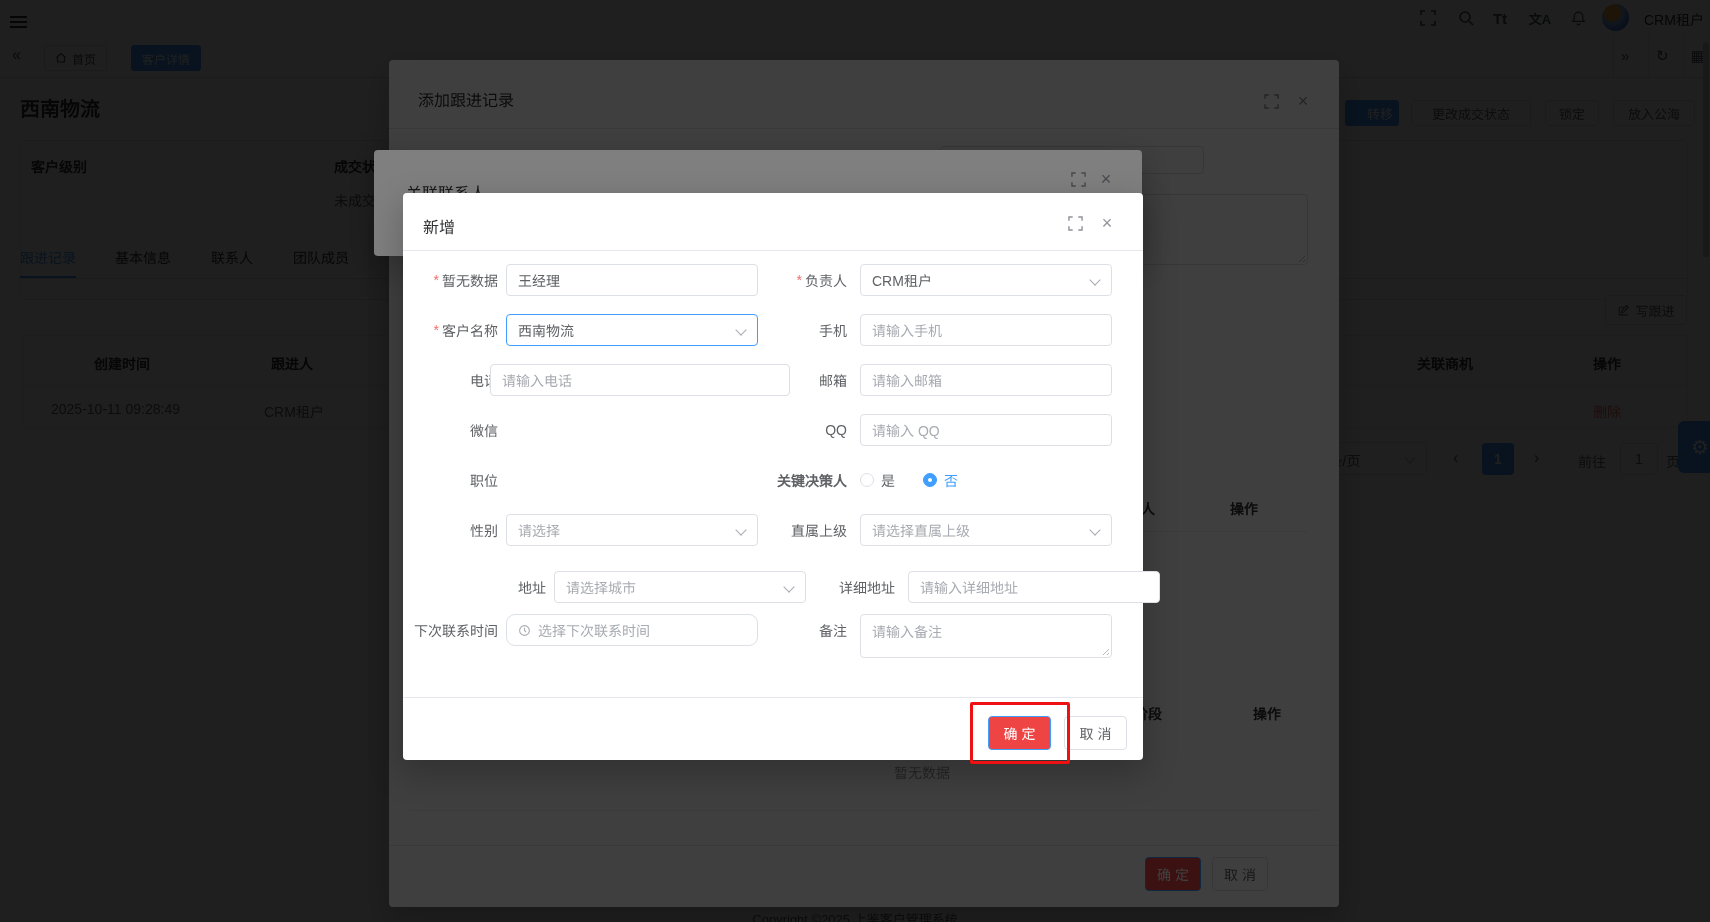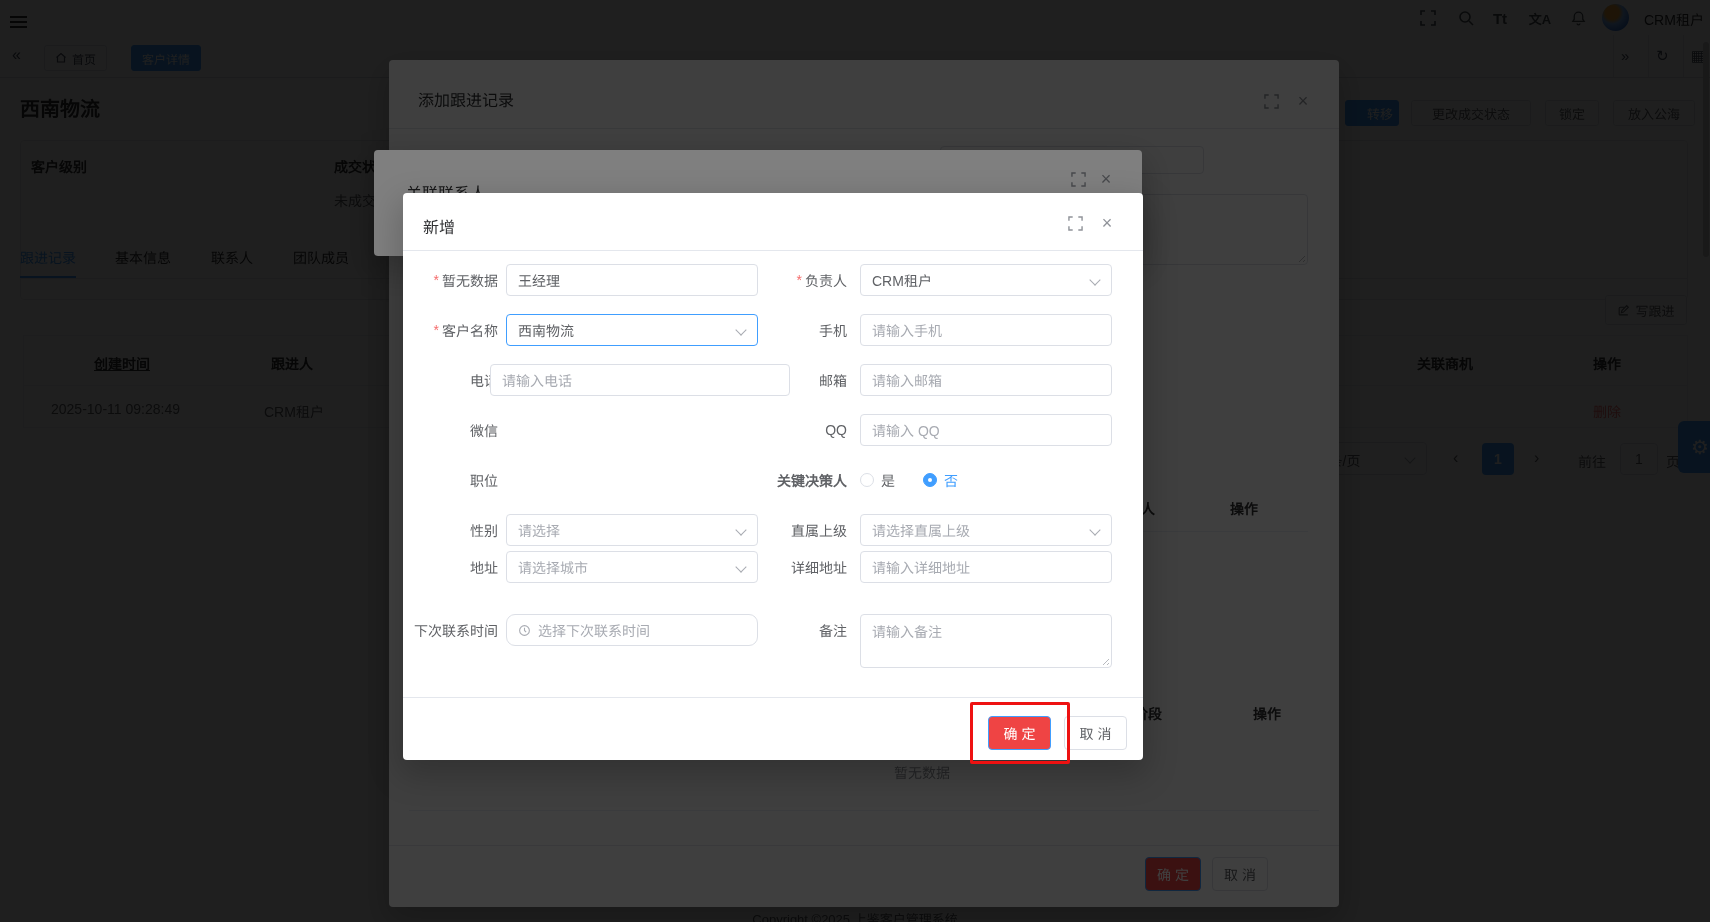--- a/index.html
+++ b/index.html
@@ -160,21 +160,21 @@
     <div class="hd-btn" style="left:1605px;top:295px;width:82px;height:30px;gap:5px;">
       <svg width="13" height="13" viewBox="0 0 24 24" fill="none" stroke="currentColor" stroke-width="2">
         <path d="M4 20h16M4 20V8a2 2 0 0 1 2-2h8"></path>
           <path d="M18 3l3 3-9 9-4 1 1-4z"></path>
         </svg>
       <span>写跟进</span>
     </div>
 
     <div class="btable">
       <div class="hrow">
-        <span class="th" style="left:70px;text-decoration:underline;">创建时间</span>
+        <span class="th" style="left:70px;">创建时间</span>
         <span class="th" style="left:247px;">跟进人</span>
         <span class="th" style="left:1393px;">关联商机</span>
         <span class="th" style="left:1569px;">操作</span>
       </div>
       <div>
         <span class="td" style="left:27px;">2025-10-11 09:28:49</span>
         <span class="td" style="left:240px;">CRM租户</span>
         <span class="td link-danger" style="left:1569px;">删除</span>
       </div>
     </div>
@@ -350,21 +350,21 @@
       </div>
       <div class="flabel" style="left:355px;width:89px;">
         <span>直属上级</span>
       </div>
       <div class="field" style="left:457px;width:252px;">
         <span class="ph">请选择直属上级</span>
         <span class="chev"></span>
       </div>
     </div>
 
-    <div class="frow" style="top:358px;">
+    <div class="frow" style="top:378px;margin-left:48px;">
       <div class="flabel" style="left:0;width:95px;">
         <span>地址</span>
       </div>
       <div class="field" style="left:103px;width:252px;">
         <span class="ph">请选择城市</span>
         <span class="chev"></span>
       </div>
       <div class="flabel" style="left:355px;width:89px;">
         <span>详细地址</span>
       </div>
@@ -380,21 +380,21 @@
       <div class="field" style="left:103px;width:252px;gap:7px;border-radius:9px;">
         <svg width="13" height="13" viewBox="0 0 24 24" fill="none" stroke="#A8ABB2" stroke-width="2">
           <circle cx="12" cy="12" r="9"></circle>
             <path d="M12 7v5l3 3"></path>
           </svg>
         <span class="ph">选择下次联系时间</span>
       </div>
       <div class="flabel" style="left:355px;width:89px;">
         <span>备注</span>
       </div>
-      <div class="field ta" style="left:457px;width:252px;height:54px;">
+      <div class="field ta" style="left:457px;width:252px;height:44px;">
         <span class="ph">请输入备注</span>
         <span class="grip"></span>
       </div>
     </div>
 
     <div class="dlg-divider" style="top:504px;"></div>
     <div class="btn primary" style="left:585px;top:523px;width:63px;">确 定</div>
     <div class="btn default" style="left:661px;top:523px;width:63px;">取 消</div>
     <div class="annotation" style="left:567px;top:509px;width:94px;height:56px;"></div>
   </div>

